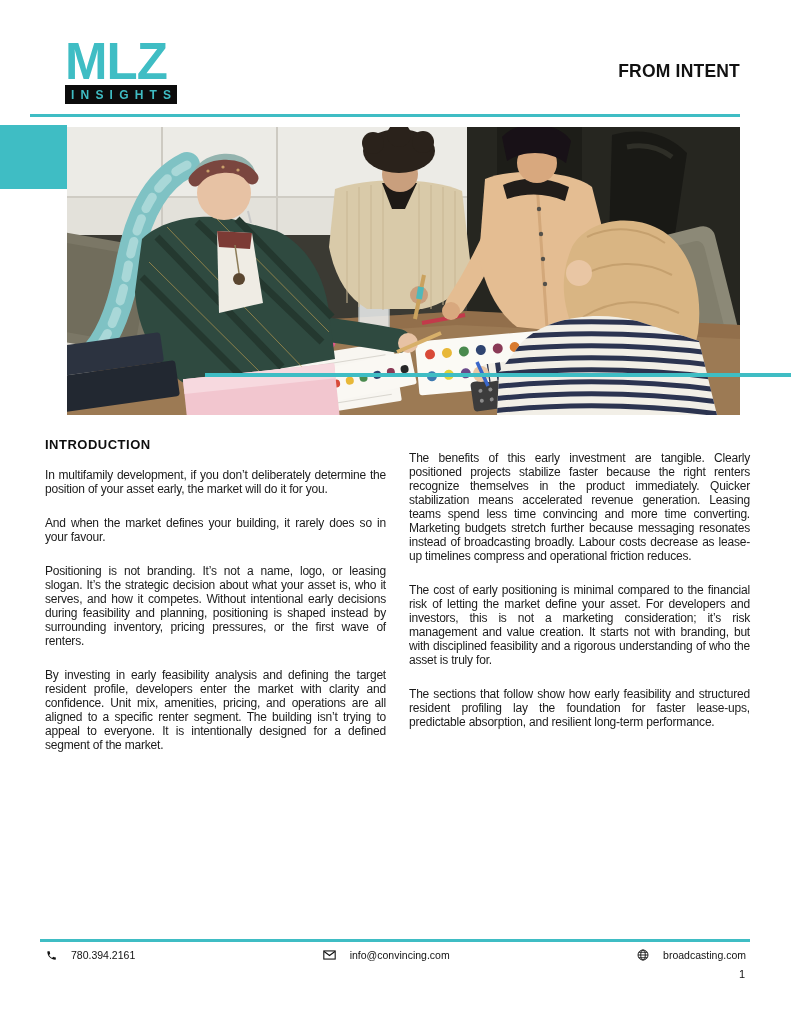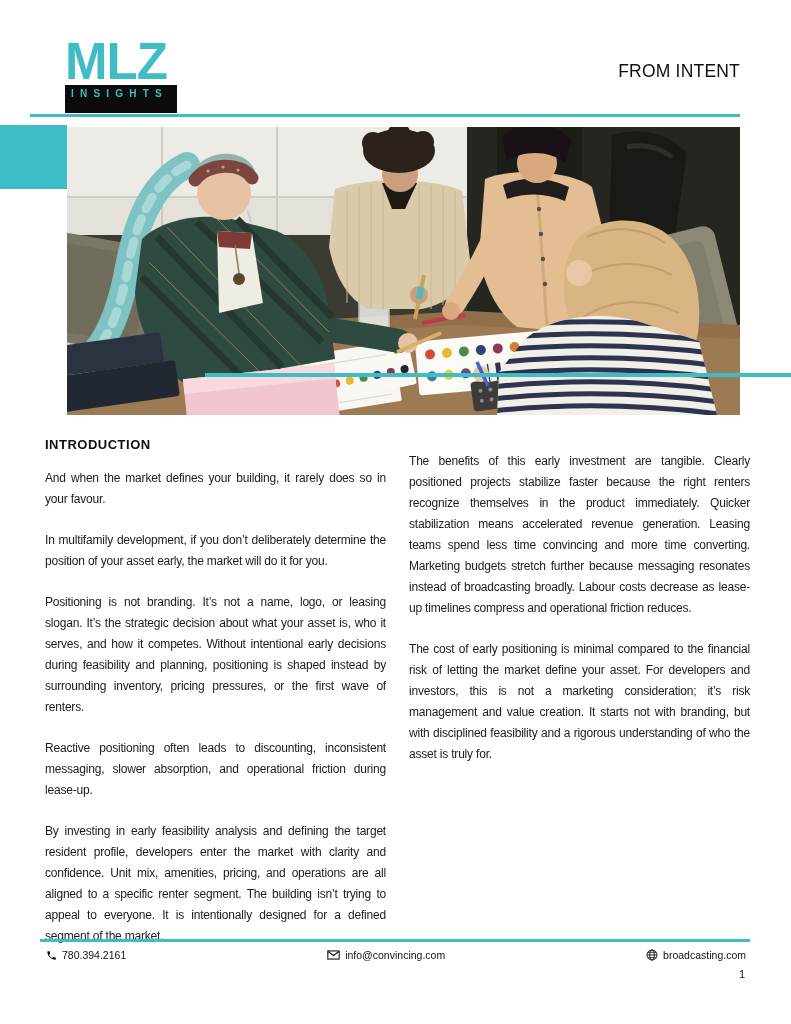--- a/index.html
+++ b/index.html
@@ -9,26 +9,26 @@
     margin:0 auto;
   }
   
   .logo{position:absolute;top:40px;left:65px;width:118px;}
   .logo-main{
     font-size:51px;font-weight:800;letter-spacing:-1px;line-height:44px;
     color:var(--accent);
   }
   .logo-sub{
     margin-top:1px;background:#0c0c0c;color:var(--accent);
-    font-size:10px;font-weight:700;letter-spacing:6.2px;
-    padding:3px 0 14px 6px;width:106px;
+    font-size:12px;font-weight:700;letter-spacing:6.2px;
+    padding:3px 0 2px 6px;width:106px;
   }
   .header-title{
     position:absolute;top:58px;right:51px;text-align:right;
-    font-size:17.5px;font-weight:400;line-height:1.55;color:#111;letter-spacing:.2px;
+    font-size:17.5px;font-weight:700;line-height:1.55;color:#111;letter-spacing:.2px;
   }
   .header-rule{
     position:absolute;top:114px;left:30px;width:710px;height:2.5px;
     background:var(--accent);
   }
   
   .accent-block{
     position:absolute;top:125px;left:0;width:67px;height:64px;background:var(--accent);
   }
   .hero{
@@ -42,34 +42,34 @@
   .article{
     position:absolute;top:437px;left:45px;width:705px;
     display:flex;gap:23px;
   }
   .col{flex:1;min-width:0;}
   .col-right{padding-top:14px;}
   .article h2{
     margin:0 0 16px 0;font-size:13px;font-weight:700;letter-spacing:.5px;color:#0e0e0e;
   }
   .article p{
-    margin:0 0 20px 0;font-size:12px;line-height:21px;letter-spacing:-0.2px;
+    margin:0 0 20px 0;font-size:12px;line-height:14px;letter-spacing:-0.2px;
     text-align:justify;color:#1b1b1b;
   }
   .article p:last-child{margin-bottom:0;margin-top:11px;}
   
   .footer-rule{
     position:absolute;top:939px;left:40px;width:710px;height:3px;background:var(--accent);
   }
   .footer-row{
     position:absolute;top:949px;left:46px;width:700px;
     display:flex;justify-content:space-between;align-items:center;
     font-size:10.5px;color:#111;
   }
-  .footer-item{display:flex;align-items:center;gap:5px;text-decoration:none;color:#111;}
+  .footer-item{display:flex;align-items:center;gap:14px;text-decoration:none;color:#111;}
   .footer-item svg{display:block;}
   .page-number{
     position:absolute;top:968px;right:46px;font-size:11px;color:#111;
   }
 </style>
 </head>
 <body>
 
 <div class="page">
 
@@ -251,29 +251,29 @@
             <path d="M425 284 Q540 272 660 288"></path>
         </g>
       </g>
     </svg>
   </div>
   <div class="hero-line"></div>
 
   <div class="article">
     <div class="col col-left">
       <h2>INTRODUCTION</h2>
+      <p>In multifamily development, if you don’t deliberately determine the position of your asset early, the market will do it for you.</p>
       <p>And when the market defines your building, it rarely does so in your favour.</p>
-      <p>In multifamily development, if you don’t deliberately determine the position of your asset early, the market will do it for you.</p>
       <p>Positioning is not branding. It’s not a name, logo, or leasing slogan. It’s the strategic decision about what your asset is, who it serves, and how it competes. Without intentional early decisions during feasibility and planning, positioning is shaped instead by surrounding inventory, pricing pressures, or the first wave of renters.</p>
-      <p>Reactive positioning often leads to discounting, inconsistent messaging, slower absorption, and operational friction during lease-up.</p>
       <p>By investing in early feasibility analysis and defining the target resident profile, developers enter the market with clarity and confidence. Unit mix, amenities, pricing, and operations are all aligned to a specific renter segment. The building isn’t trying to appeal to everyone. It is intentionally designed for a defined segment of the market.</p>
     </div>
     <div class="col col-right">
       <p>The benefits of this early investment are tangible. Clearly positioned projects stabilize faster because the right renters recognize themselves in the product immediately. Quicker stabilization means accelerated revenue generation. Leasing teams spend less time convincing and more time converting. Marketing budgets stretch further because messaging resonates instead of broadcasting broadly. Labour costs decrease as lease-up timelines compress and operational friction reduces.</p>
       <p>The cost of early positioning is minimal compared to the financial risk of letting the market define your asset. For developers and investors, this is not a marketing consideration; it’s risk management and value creation. It starts not with branding, but with disciplined feasibility and a rigorous understanding of who the asset is truly for.</p>
+      <p>The sections that follow show how early feasibility and structured resident profiling lay the foundation for faster lease-ups, predictable absorption, and resilient long-term performance.</p>
     </div>
   </div>
 
   <div class="footer-rule"></div>
   <div class="footer-row">
     <a class="footer-item" href="#">
       <span>
         <svg width="11" height="11" viewBox="0 0 24 24" fill="#111">
           <path d="M6.6 10.8c1.5 2.9 3.7 5.1 6.6 6.6l2.2-2.2c.3-.3.7-.4 1.1-.2 1.2.4 2.5.6 3.8.6.6 0 1.1.5 1.1 1.1V20c0 .6-.5 1.1-1.1 1.1C10.8 21.1 2.9 13.2 2.9 3.7 2.9 3.1 3.4 2.6 4 2.6h3.3c.6 0 1.1.5 1.1 1.1 0 1.3.2 2.6.6 3.8.1.4 0 .8-.2 1.1l-2.2 2.2z"></path>
         </svg>

